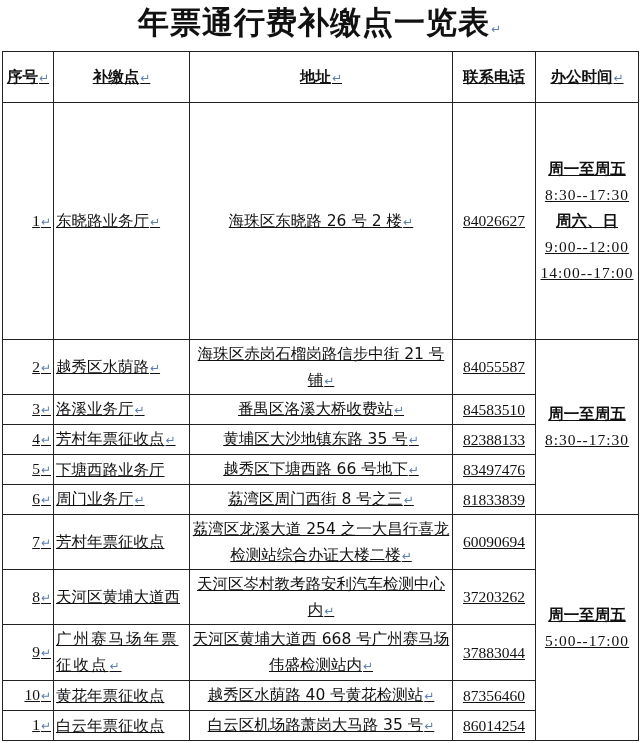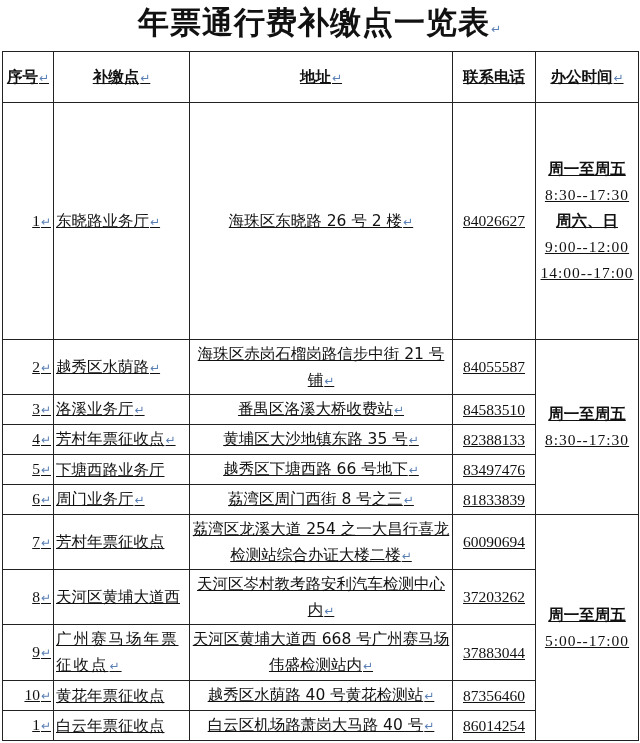--- a/index.html
+++ b/index.html
@@ -126,17 +126,17 @@
   <tr style="height:30px">
     <td class="num"><span>10</span><span class="pm">↵</span></td>
     <td class="name"><span>黄花年票征收点</span></td>
     <td class="addr"><span>越秀区水荫路 40 号黄花检测站</span><span class="pm">↵</span></td>
     <td class="phone"><span>87356460</span></td>
   </tr>
 
   <tr style="height:30px">
     <td class="num"><span>1</span><span class="pm">↵</span></td>
     <td class="name"><span>白云年票征收点</span></td>
-    <td class="addr"><span>白云区机场路萧岗大马路 40 号</span><span class="pm">↵</span></td>
+    <td class="addr"><span>白云区机场路萧岗大马路 35 号</span><span class="pm">↵</span></td>
     <td class="phone"><span>86014254</span></td>
   </tr>
 </tbody>
   </table>
 
 </body></html>

